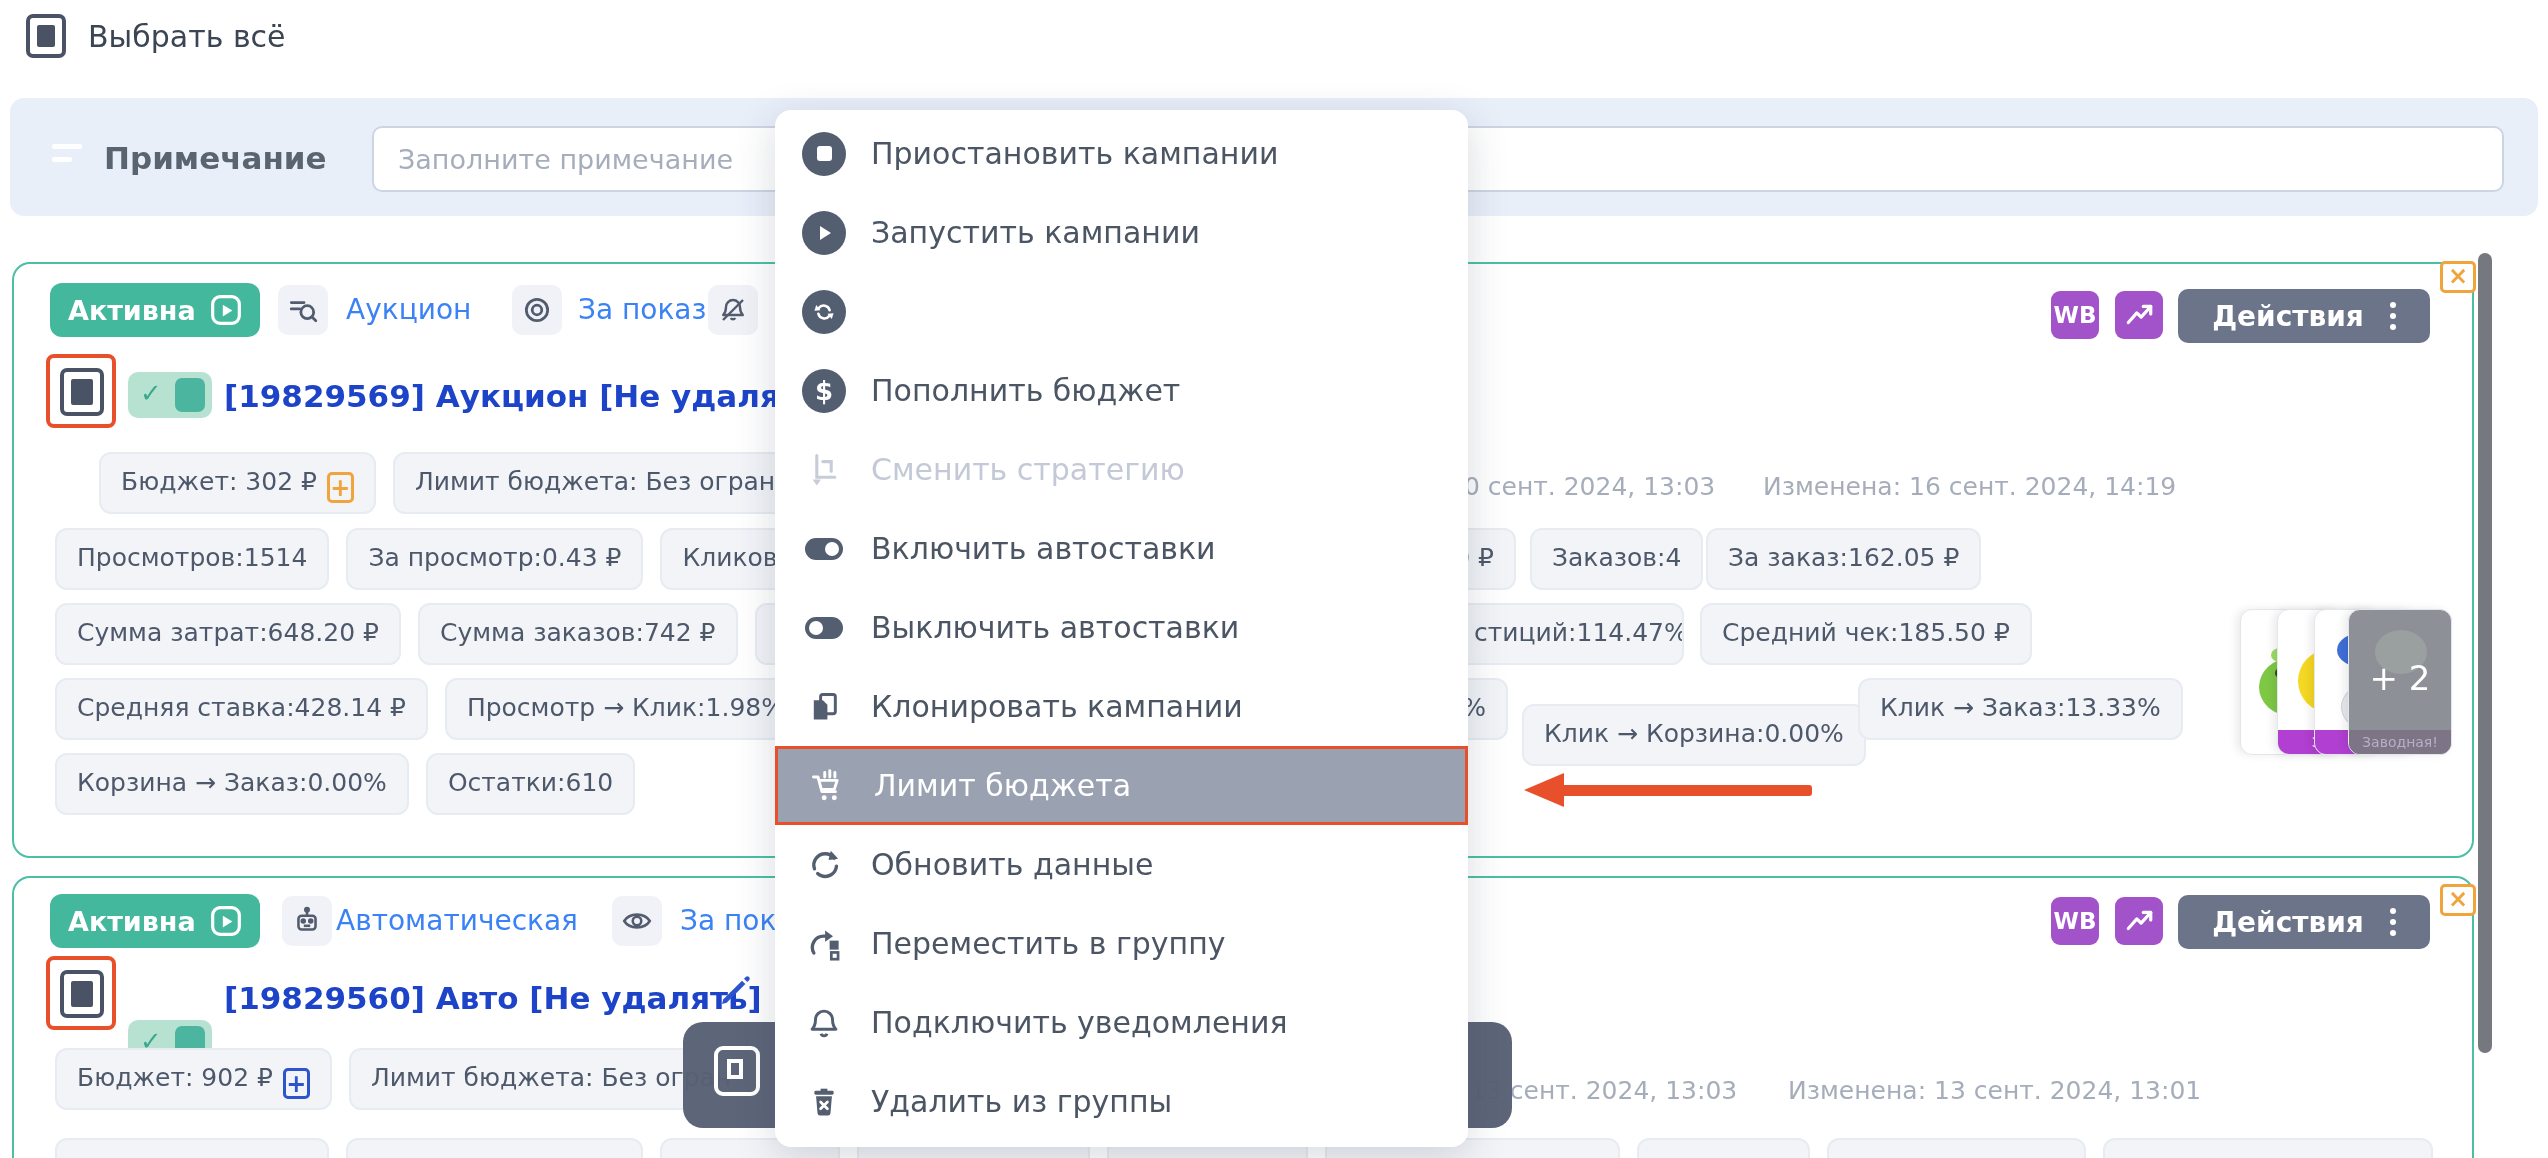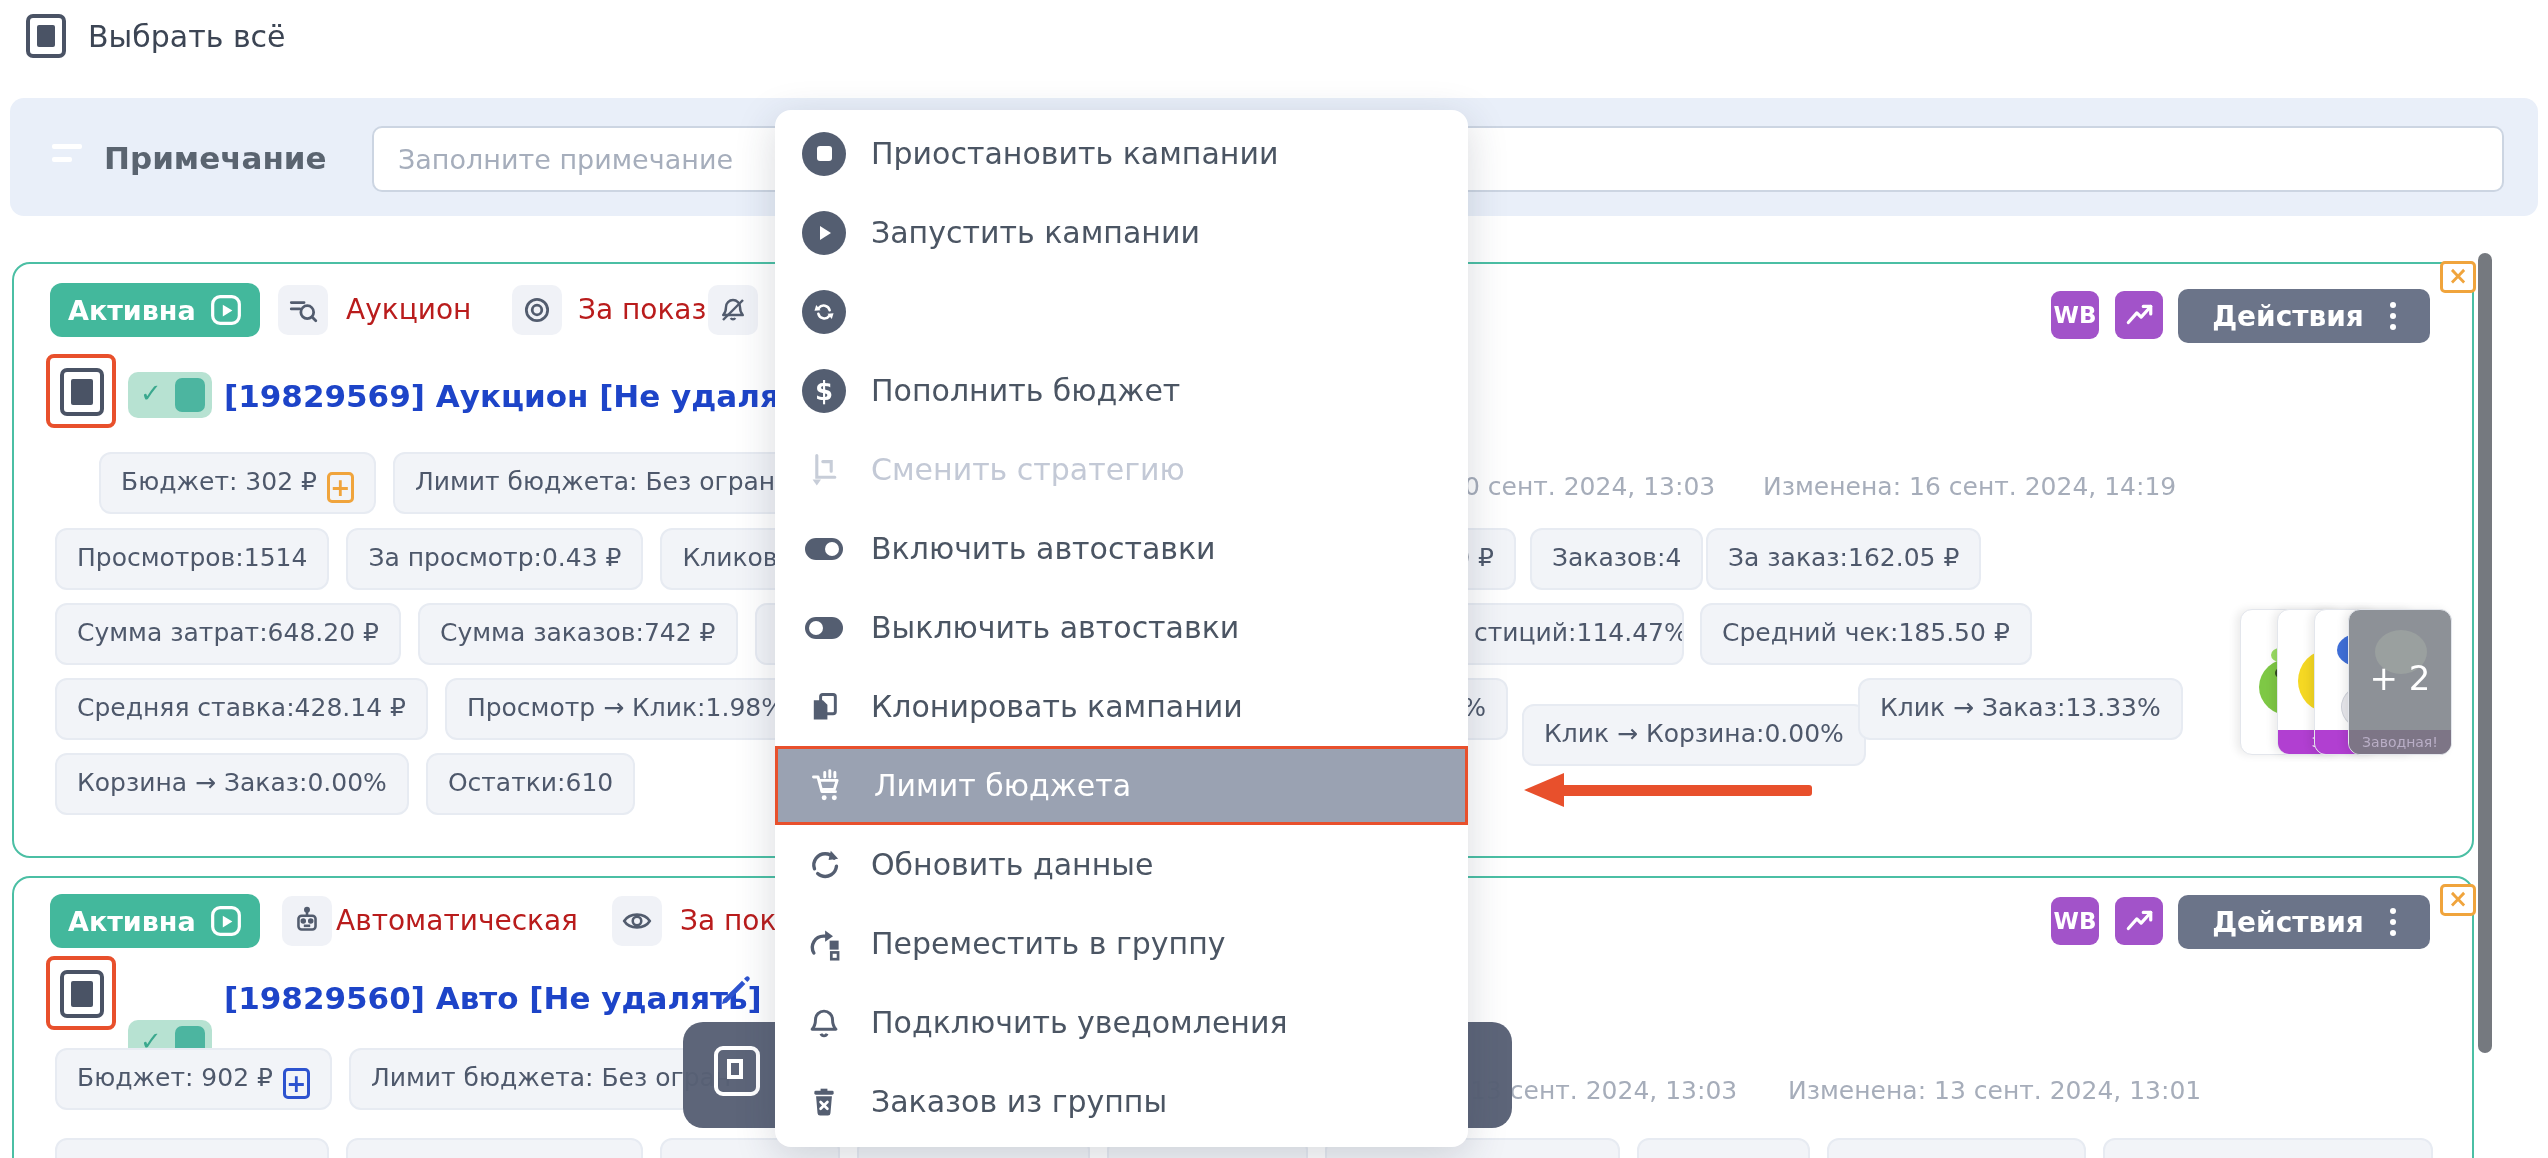--- a/index.html
+++ b/index.html
@@ -31,21 +31,21 @@
   .cal-icon:after  { content:""; position:absolute; left:8px; top:26px; width:20px; height:5px; background:#fff; border-radius:2px; }
 
   
   .card { left:12px; width:2462px; background:#fff;
           border:2px solid #4bbfa4; border-radius:18px; }
   .badge-active { background:#43b89c; color:#fff; font-size:27px; font-weight:bold;
                   border-radius:12px; display:flex; align-items:center; gap:14px;
                   padding:0 18px; height:54px; }
   .icon-chip { width:50px; height:50px; background:#f0f2f7; border-radius:10px;
                display:flex; align-items:center; justify-content:center; }
-  .type-text { font-size:28px; color:#b91c1c; line-height:54px; }
+  .type-text { font-size:28px; color:#3b82f6; line-height:54px; }
   .camp-name { font-size:31px; font-weight:bold; color:#1d44c8; white-space:nowrap; }
   .red-outline { border:4px solid #e8502c; background:#fff; }
   .toggle { background:#b7e2d2; border-radius:10px; position:relative; }
   .toggle .tick { position:absolute; left:12px; top:6px; font-size:26px; font-weight:bold; color:#3aa88e; }
   .toggle .knob { position:absolute; right:7px; top:6px; width:30px; height:34px; background:#4cb5a0; border-radius:7px; }
 
   .chip { background:#f2f4f8; border:2px solid #e7ebf2; border-radius:12px;
           color:#4e586b; font-size:25px; line-height:56px; height:62px;
           padding:0 20px; white-space:nowrap; overflow:hidden; }
   .chip.clip-r { text-align:right; }
@@ -465,21 +465,21 @@
 
   <div class="mi">
     <span class="ic">
       <svg width="34" height="34" viewBox="0 0 30 30">
           <rect x="6.5" y="5" width="17" height="3.5" rx="1.2" fill="#545e71"></rect>
           <path d="M12 4.5 h6" stroke="#545e71" stroke-width="2.5"></path>
           <path d="M8 10 h14 l-1.3 15 a2.2 2.2 0 0 1-2.2 2 h-7 a2.2 2.2 0 0 1-2.2-2 Z" fill="#545e71"></path>
           <path d="M12 15 l6 6 M18 15 l-6 6" stroke="#fff" stroke-width="2.4" stroke-linecap="round"></path>
         </svg>
     </span>
-    <span class="lb">Заказов из группы</span>
+    <span class="lb">Удалить из группы</span>
   </div>
 
 </div>
 
 <div class="abs arrow-head"></div>
 <div class="abs arrow-shaft"></div>
 
 <div class="abs scrollbar"></div>
 
 </body></html>

